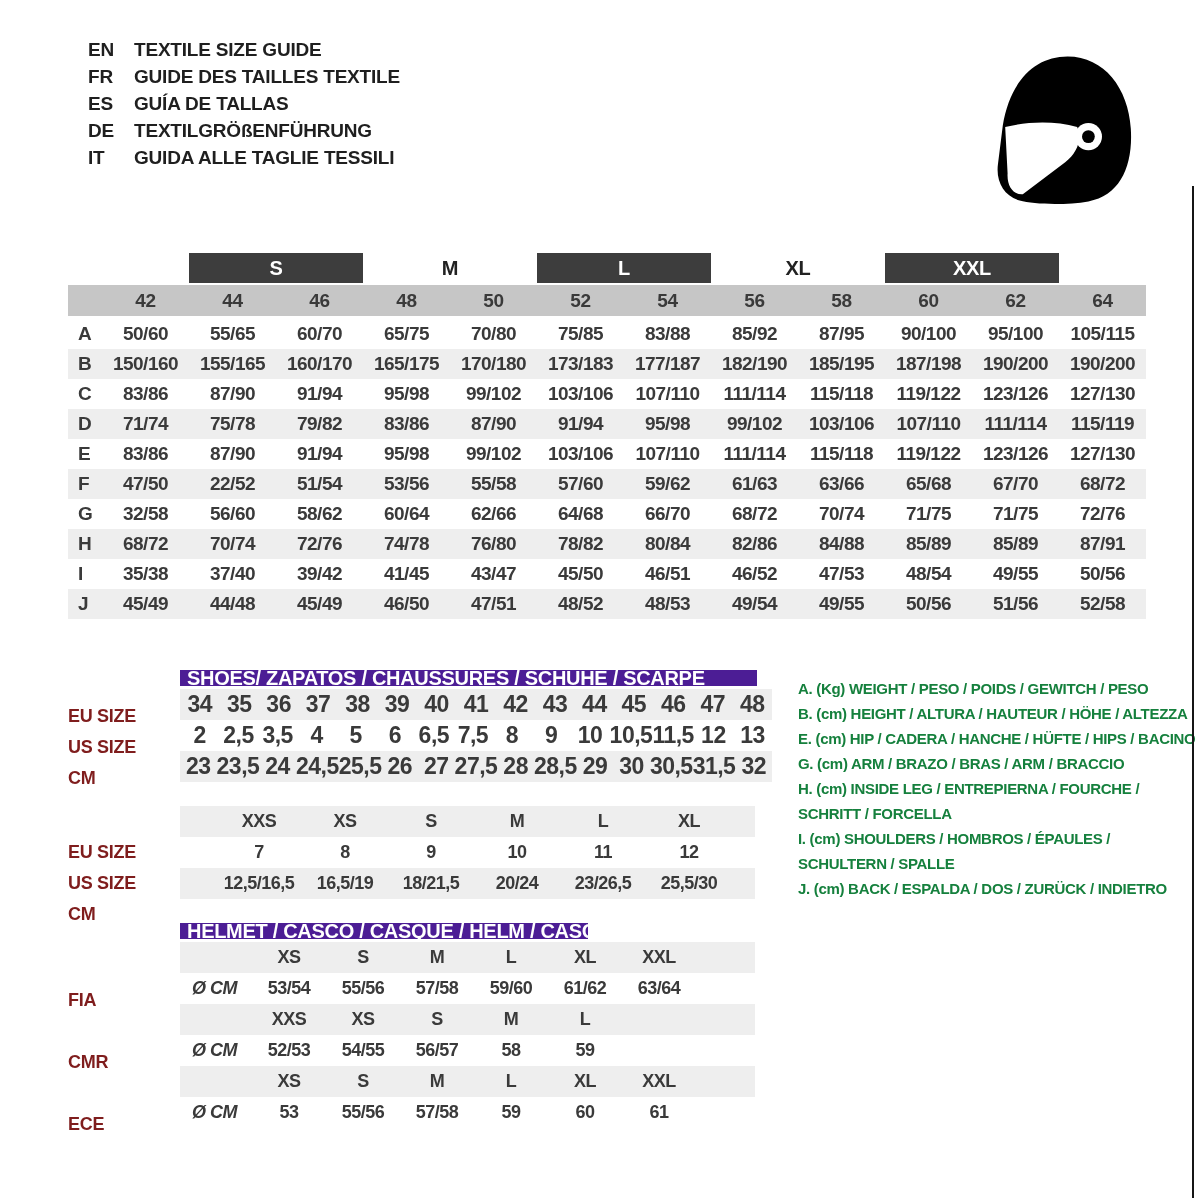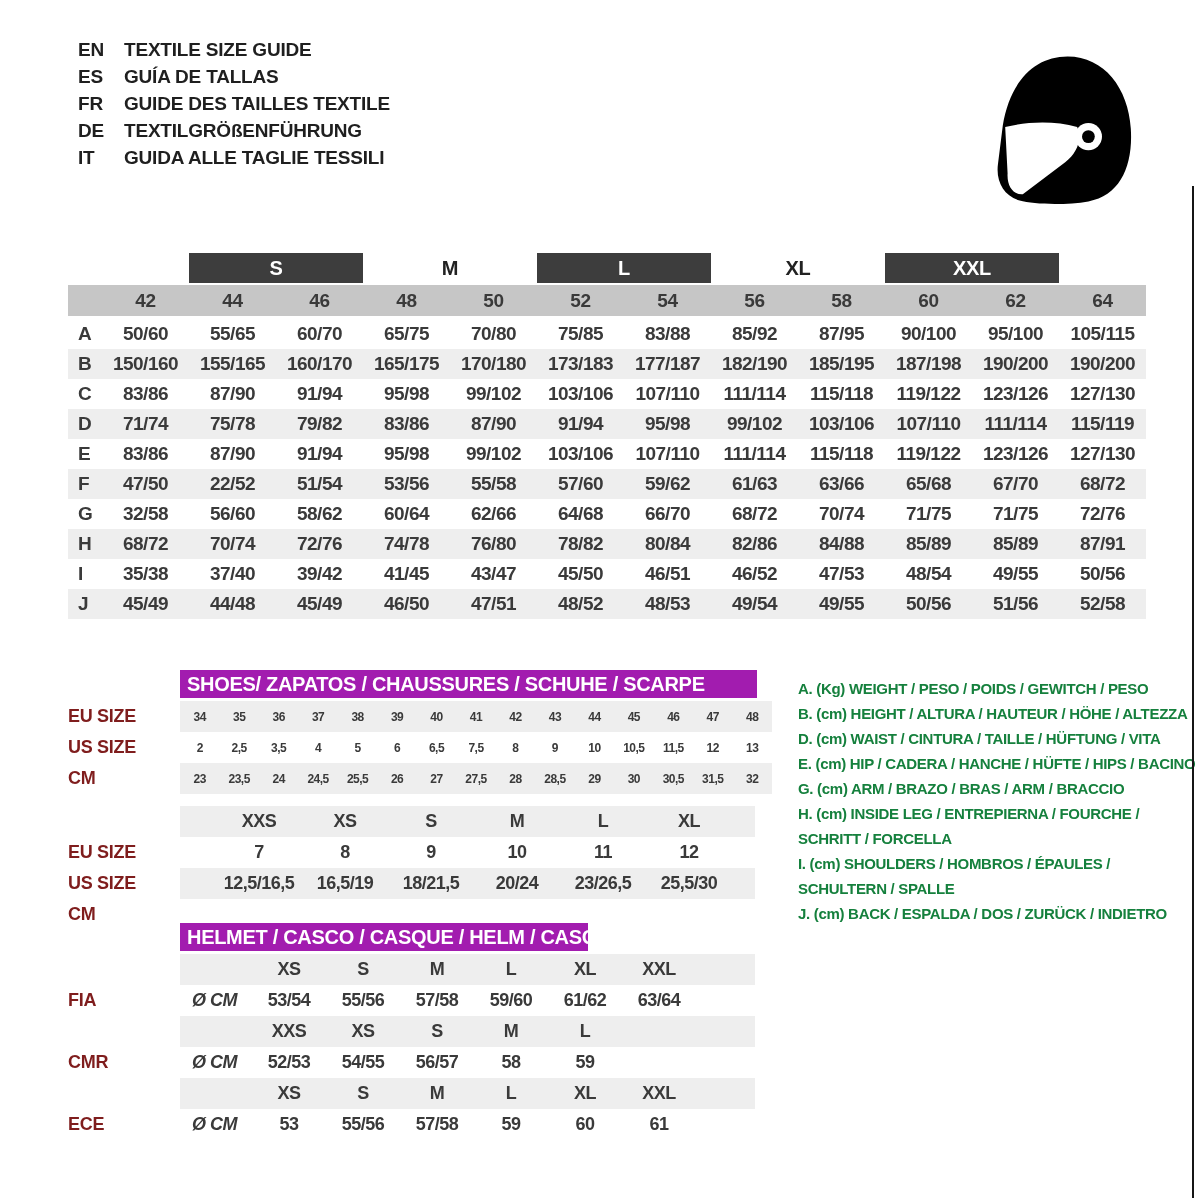--- a/index.html
+++ b/index.html
@@ -3,21 +3,21 @@
 <meta charset="utf-8">
 <style>
   html,body{margin:0;padding:0;}
   body{
     width:1200px;height:1200px;position:relative;background:#ffffff;
     font-family:"Liberation Sans",sans-serif;color:#333;overflow:hidden;
     -webkit-font-smoothing:antialiased;
   }
 
   
-  .lang-block{position:absolute;left:78px;top:36px;}
+  .lang-block{position:absolute;left:88px;top:36px;}
   .lang-row{display:flex;font-size:19px;font-weight:700;line-height:27px;color:#1f1f1f;letter-spacing:-0.2px;}
   .lang-code{width:46px;flex:0 0 46px;}
 
   
   .helmet-logo{position:absolute;left:978px;top:38px;width:160px;height:178px;}
 
   
   .right-rule{position:absolute;left:1192px;top:186px;width:2px;height:1012px;background:#151515;}
 
   
@@ -30,29 +30,29 @@
   .num-cell{display:flex;align-items:center;justify-content:center;font-size:19px;font-weight:700;color:#3a3a3a;letter-spacing:-0.3px;}
   .data-row{height:30px;}
   .data-row.striped{background:#eeeeee;}
   .data-cell{display:flex;align-items:center;justify-content:center;font-size:19px;font-weight:700;color:#3a3a3a;letter-spacing:-0.5px;white-space:nowrap;}
   .letter-cell{justify-content:flex-start;padding-left:10px;}
 
   
   .mini{position:absolute;left:68px;display:flex;}
   .mini-labels{width:112px;flex:0 0 112px;padding-top:31px;box-sizing:border-box;}
   .mini-label{height:31px;display:flex;align-items:center;font-size:18px;font-weight:700;color:#7f1d1d;letter-spacing:-0.3px;}
-  .mini-bar{height:28px;background:#a21caf;color:#fff;display:flex;align-items:center;padding-left:7px;font-size:20px;font-weight:700;letter-spacing:-0.3px;margin-bottom:3px;box-sizing:border-box;white-space:nowrap;}
+  .mini-bar{height:16px;background:#4c1d95;color:#fff;display:flex;align-items:center;padding-left:7px;font-size:20px;font-weight:700;letter-spacing:-0.3px;margin-bottom:3px;box-sizing:border-box;white-space:nowrap;}
   .mini-row{height:31px;display:grid;align-items:center;box-sizing:border-box;}
   .mini-row.gray{background:#eeeeee;}
   .mini-cell{display:flex;align-items:center;justify-content:center;font-size:18px;font-weight:700;color:#3a3a3a;letter-spacing:-0.5px;white-space:nowrap;}
 
   .shoes{top:670px;}
   .shoes .mini-bar{width:577px;}
   .shoes .mini-row{width:592px;grid-template-columns:repeat(15,1fr);}
-  .shoes .mini-cell{font-size:12px;}
+  .shoes .mini-cell{font-size:23px;}
 
   .gloves{top:806px;}
   .gloves .mini-bar{width:510px;}
   .gloves .mini-row{width:575px;padding-left:36px;grid-template-columns:repeat(6,86px);}
 
   .helmet{top:923px;}
   .helmet .mini-bar{width:408px;}
   .helmet .mini-row{width:575px;grid-template-columns:72px repeat(6,74px);}
   .helmet .mini-cell.prefix{justify-content:flex-start;padding-left:12px;font-style:italic;}
 
@@ -62,26 +62,26 @@
 </style>
 </head>
 <body>
 
 <div class="lang-block">
     <div class="lang-row">
       <span class="lang-code">EN</span>
       <span class="lang-title">TEXTILE SIZE GUIDE</span>
     </div>
     <div class="lang-row">
+      <span class="lang-code">FR</span>
+      <span class="lang-title">GUIDE DES TAILLES TEXTILE</span>
+    </div>
+    <div class="lang-row">
       <span class="lang-code">ES</span>
       <span class="lang-title">GUÍA DE TALLAS</span>
-    </div>
-    <div class="lang-row">
-      <span class="lang-code">FR</span>
-      <span class="lang-title">GUIDE DES TAILLES TEXTILE</span>
     </div>
     <div class="lang-row">
       <span class="lang-code">DE</span>
       <span class="lang-title">TEXTILGRÖßENFÜHRUNG</span>
     </div>
     <div class="lang-row">
       <span class="lang-code">IT</span>
       <span class="lang-title">GUIDA ALLE TAGLIE TESSILI</span>
     </div>
   </div>
@@ -436,21 +436,20 @@
           <div class="mini-cell">60</div>
           <div class="mini-cell">61</div>
         </div>
       </div>
   </div>
 </div>
 
 <div class="legend">
     <div class="legend-item">A. (Kg) WEIGHT / PESO / POIDS / GEWITCH / PESO</div>
     <div class="legend-item">B. (cm) HEIGHT / ALTURA / HAUTEUR / HÖHE / ALTEZZA</div>
-    <div class="legend-item">D. (cm) WAIST / CINTURA / TAILLE / HÜFTUNG / VITA</div>
     <div class="legend-item">E. (cm) HIP / CADERA / HANCHE / HÜFTE / HIPS / BACINO</div>
     <div class="legend-item">G. (cm) ARM / BRAZO / BRAS / ARM / BRACCIO</div>
     <div class="legend-item">H. (cm) INSIDE LEG / ENTREPIERNA / FOURCHE / SCHRITT / FORCELLA</div>
     <div class="legend-item">I. (cm) SHOULDERS / HOMBROS / ÉPAULES / SCHULTERN / SPALLE</div>
     <div class="legend-item">J. (cm) BACK / ESPALDA / DOS / ZURÜCK / INDIETRO</div>
   </div>
 
 <div class="right-rule"></div>
 
 </body></html>

